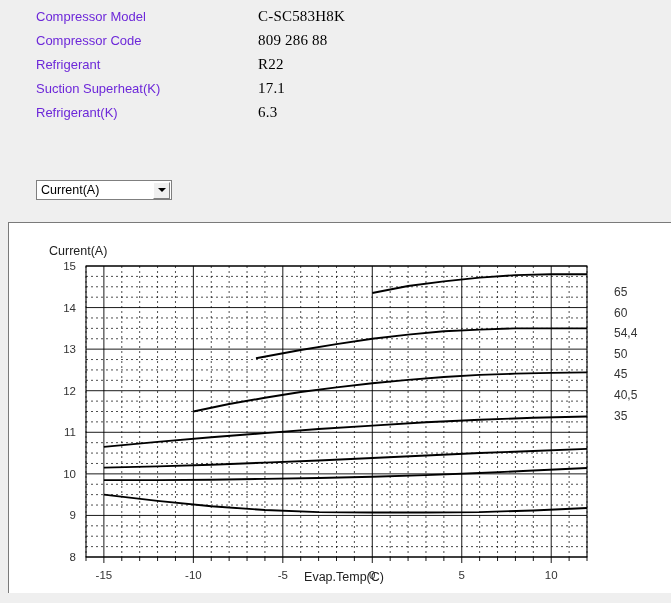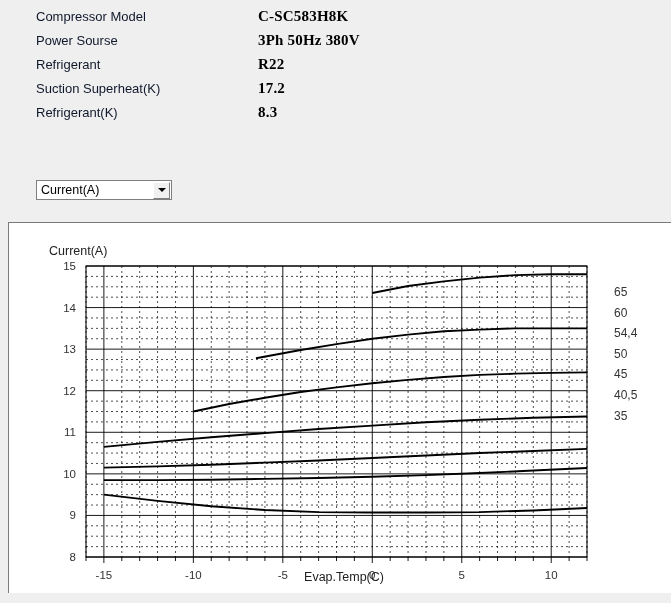--- a/index.html
+++ b/index.html
@@ -32,27 +32,27 @@
   }
   #spec-table td {
     padding: 0;
     height: 24px;
     vertical-align: middle;
     white-space: nowrap;
   }
   td.spec-label {
     font-family: "Liberation Sans", sans-serif;
     font-size: 13px;
-    color: #0f172a;
+    color: #6d28d9;
     width: 222px;
   }
   td.spec-value {
     font-family: "Liberation Serif", serif;
     font-size: 15px;
-    font-weight: bold;
+    font-weight: normal;
     color: #000;
     letter-spacing: 0.2px;
   }
 
   
   #chart-select {
     position: absolute;
     left: 36px;
     top: 180px;
     width: 136px;
@@ -134,34 +134,34 @@
 <body>
 
 <div id="spec-panel">
   <table id="spec-table">
     <tbody>
       <tr>
         <td class="spec-label">Compressor  Model</td>
         <td class="spec-value">C-SC583H8K</td>
       </tr>
       <tr>
-        <td class="spec-label">Power Sourse</td>
-        <td class="spec-value">3Ph  50Hz  380V</td>
+        <td class="spec-label">Compressor Code</td>
+        <td class="spec-value">809 286 88</td>
       </tr>
       <tr>
         <td class="spec-label">Refrigerant</td>
         <td class="spec-value">R22</td>
       </tr>
       <tr>
         <td class="spec-label">Suction Superheat(K)</td>
-        <td class="spec-value">17.2</td>
+        <td class="spec-value">17.1</td>
       </tr>
       <tr>
         <td class="spec-label">Refrigerant(K)</td>
-        <td class="spec-value">8.3</td>
+        <td class="spec-value">6.3</td>
       </tr>
     </tbody>
   </table>
 
   <div id="chart-select">
     <span class="sel-text">Current(A)</span>
     <span class="sel-arrow">
       <span class="arrow-glyph"></span>
     </span>
   </div>

